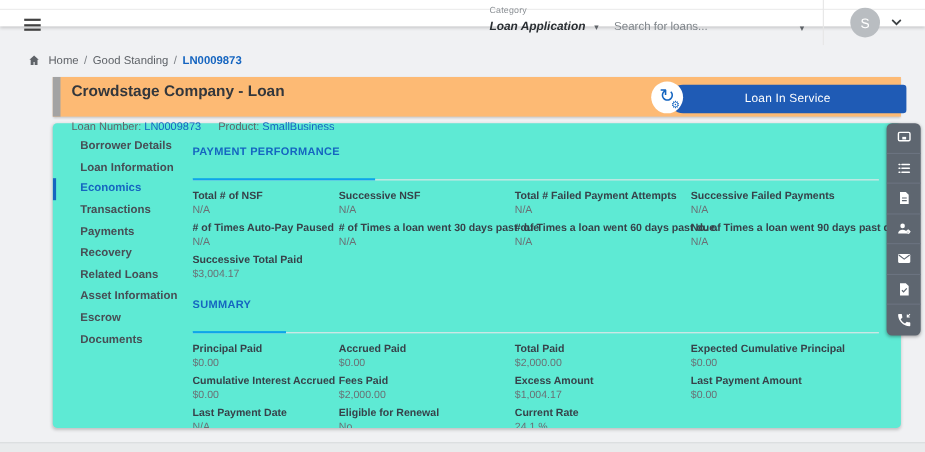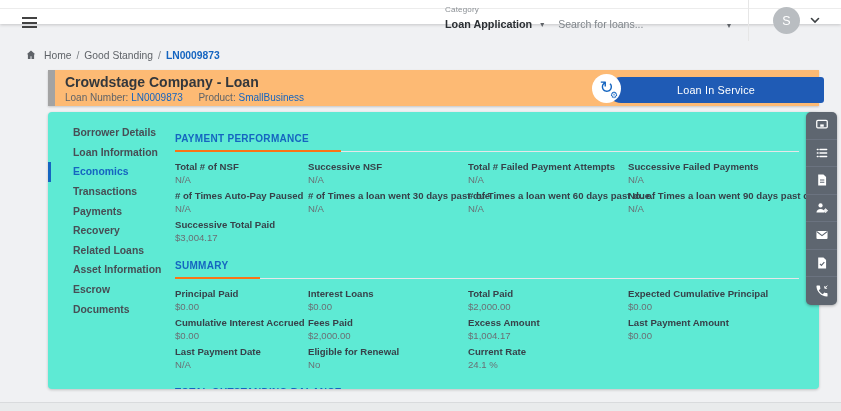--- a/index.html
+++ b/index.html
@@ -18,21 +18,21 @@
     box-shadow:0 1px 3px rgba(0,0,0,.18);
     z-index:30;
   }
   .topbar::before { content:''; position:absolute; top:8px; left:0; right:0; height:1px; background:#ececec; }
   .hamburger { position:absolute; left:22px; top:17px; width:15px; height:12px; cursor:pointer; }
   .hamburger span { display:block; width:15px; height:2px; background:#424242; margin-bottom:2.5px; }
 
   .search-group { position:absolute; left:445px; top:5px; width:300px; height:34px; }
   .cat-label { font-size:8px; color:#8a8f94; letter-spacing:.2px; }
   .cat-row { display:flex; align-items:center; margin-top:4px; }
-  .cat-value { font-size:10.8px; font-weight:700; color:#2b2f33; cursor:pointer; }
+  .cat-value { font-size:10.8px; font-weight:700; color:#2b2f33; cursor:pointer;font-style:italic; }
   .caret { font-size:8px; color:#5f6368; margin-left:8px; }
   .search-input {
     border:none; outline:none; background:transparent;
     font-family:"Liberation Sans", sans-serif;
     font-size:10.5px; color:#202124; margin-left:14px; width:180px;
   }
   .search-input::placeholder { color:#80868b; }
   .search-end-caret { position:absolute; left:727px; top:21px; font-size:8px; color:#5f6368; cursor:pointer; }
   .topbar-divider { position:absolute; left:748px; top:0; width:1px; height:41px; background:#e6e6e6; }
   .user-menu { position:absolute; left:773px; top:7px; display:flex; align-items:center; cursor:pointer; }
@@ -50,21 +50,21 @@
   .sep { margin:0 5px; color:#7a7f84; }
 
   
   .header-card {
     position:absolute; left:48px; top:70px; width:771px; height:36px;
     background:#fdba74; border-left:7px solid #a3a3a3;
     box-shadow:0 1px 2px rgba(0,0,0,.18);
     z-index:10;
   }
   .page-title { font-size:14px; font-weight:700; color:#33373c; margin:4px 0 0 10px; }
-  .header-sub { font-size:10px; color:#5f6368; margin:2px 0 0 10px; }
+  .header-sub { font-size:10px; color:#5f6368; margin:20px 0 0 10px; }
   .header-sub .lnk { color:#1565c0; cursor:pointer; }
   .header-sub .gap { display:inline-block; width:10px; }
   .status-banner {
     position:absolute; left:553px; top:7px; width:216px; height:26px;
     background:#1f5bb5; border-radius:13px 3px 3px 13px;
     color:#fff; font-size:10.8px; display:flex; align-items:center; justify-content:center;
     letter-spacing:.2px;
   }
   .sync-circle {
     position:absolute; left:537px; top:4px; width:29px; height:29px; border-radius:50%;
@@ -87,22 +87,22 @@
     padding-left:22px; font-size:10.4px; font-weight:700; color:#474e55;
     cursor:pointer; border-left:3px solid transparent;
   }
   .nav-item.active { color:#1565c0; border-left-color:#1565c0; }
 
   .content { flex:1; padding:16px 20px 0 0; overflow:hidden; }
   .section { margin-bottom:2px; }
   .sec-head { border-bottom:1px solid #e6e7e9; }
   .sec-title {
     display:inline-block; font-size:10px; font-weight:700; color:#1565c0;
-    letter-spacing:.3px; padding:0 32px 6px 0;
-    border-bottom:2px solid #f97316; margin-bottom:-1px;text-align:right;
+    letter-spacing:.3px; padding:0 32px 18px 0;
+    border-bottom:2px solid #0ea5e9; margin-bottom:-1px;text-align:right;
   }
   .field-grid {
     display:grid; grid-template-columns:133px 160px 160px auto;
     row-gap:5px; margin:9px 0 12px 0;
   }
   .f-label { font-size:9.6px; font-weight:700; color:#37424a; white-space:nowrap; margin-bottom:2px; }
   .f-value { font-size:9.6px; color:#6a6f74; min-height:11px; }
 
   
   .right-toolbar {
@@ -240,21 +240,21 @@
         </div>
       </div>
       <div class="section">
         <div class="sec-head"><span class="sec-title">SUMMARY</span></div>
         <div class="field-grid">
           <div class="field">
             <div class="f-label">Principal Paid</div>
             <div class="f-value">$0.00</div>
           </div>
           <div class="field">
-            <div class="f-label">Interest Loans</div>
+            <div class="f-label">Accrued Paid</div>
             <div class="f-value">$0.00</div>
           </div>
           <div class="field">
             <div class="f-label">Total Paid</div>
             <div class="f-value">$2,000.00</div>
           </div>
           <div class="field">
             <div class="f-label">Expected Cumulative Principal</div>
             <div class="f-value">$0.00</div>
           </div>

